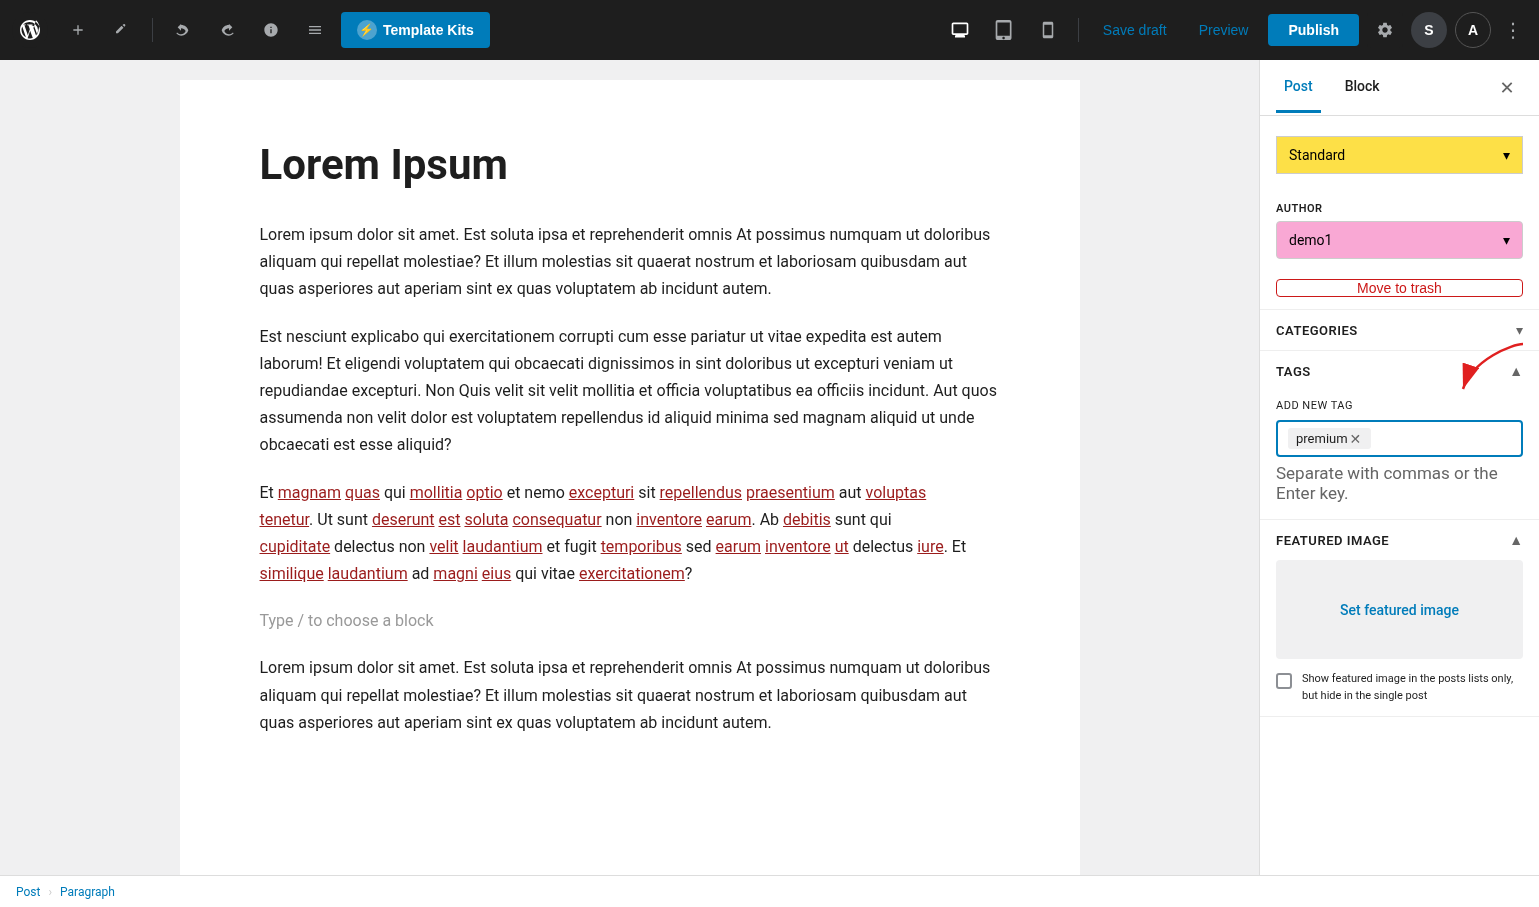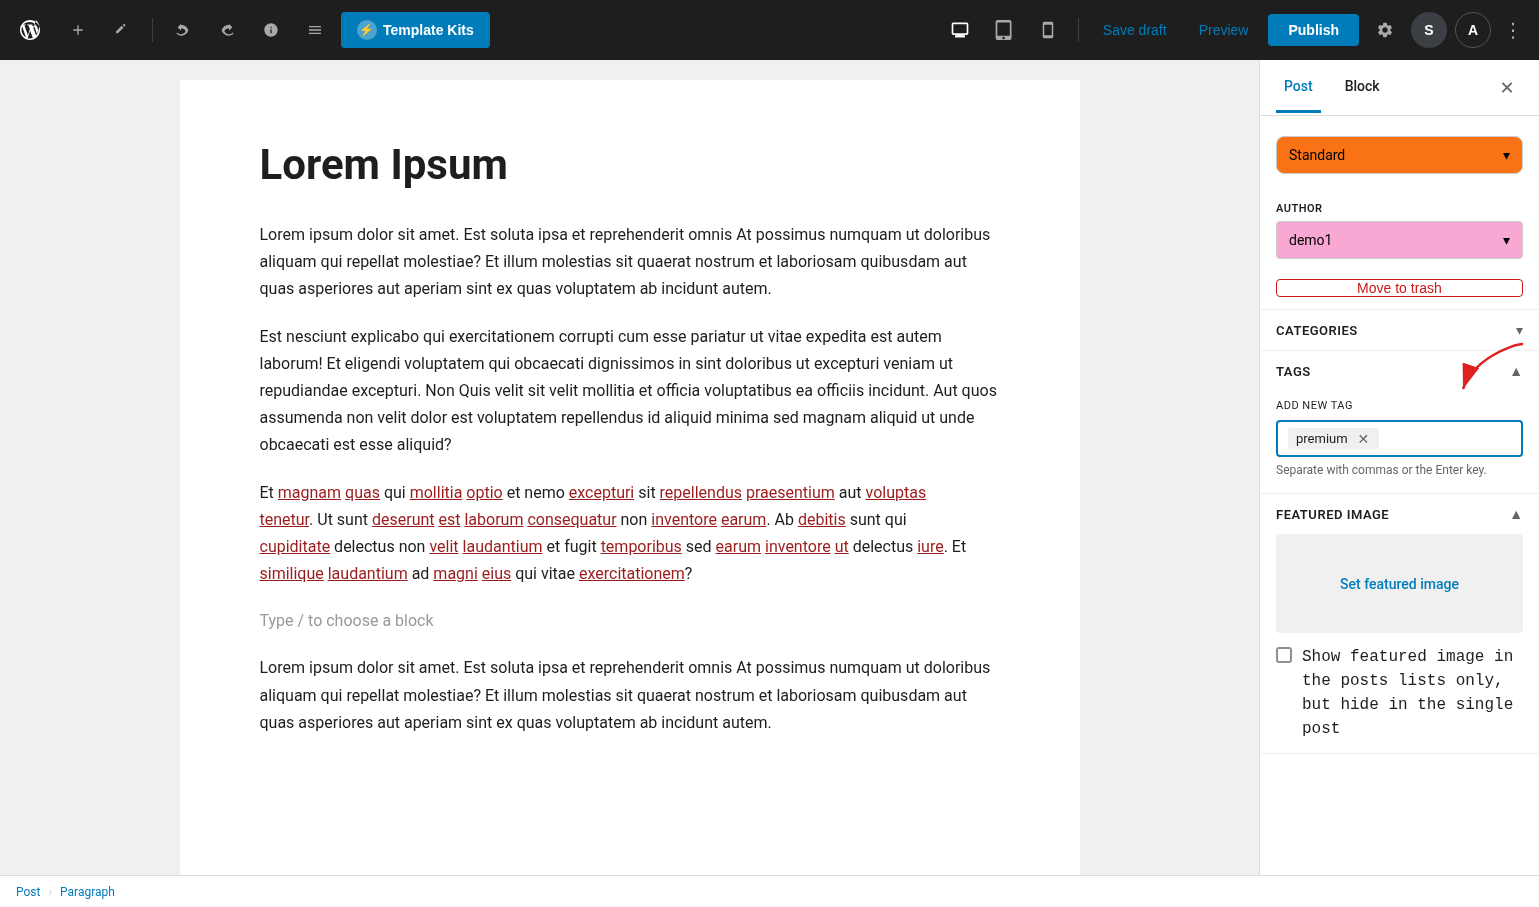--- a/index.html
+++ b/index.html
@@ -75,56 +75,56 @@
 
     
     .sidebar-section { border-bottom: 1px solid #eee; }
     .sidebar-section-header {
       display: flex; align-items: center; justify-content: space-between; padding: 12px 16px; cursor: pointer;
     }
     .sidebar-section-title { font-size: 13px; font-weight: 600; color: #1e1e1e; text-transform: uppercase; letter-spacing: 0.5px; }
 
     
     .format-dropdown {
-      width: 100%; padding: 10px 12px; border: 1px solid #ccc; border-radius: 8px; font-size: 14px; background: #f97316; cursor: pointer; display: flex; align-items: center; justify-content: space-between; margin-bottom: 16px; margin-top: 8px;
+      width: 100%; padding: 10px 12px; border: 1px solid #ccc; border-radius: 0; font-size: 14px; background: #fde047; cursor: pointer; display: flex; align-items: center; justify-content: space-between; margin-bottom: 16px; margin-top: 8px;
     }
 
     
     .author-label { font-size: 11px; font-weight: 600; color: #1e1e1e; text-transform: uppercase; letter-spacing: 0.5px; padding: 12px 16px 6px; }
     .author-dropdown {
       margin: 0 16px 12px; width: calc(100% - 32px); padding: 10px 12px; border: 1px solid #ccc; border-radius: 4px; font-size: 14px; background: #f9a8d4; cursor: pointer; display: flex; align-items: center; justify-content: space-between;
     }
 
     
     .move-to-trash-btn {
       margin: 8px 16px 12px; width: calc(100% - 32px); padding: 0; border: 1px solid #cc1818; border-radius: 4px; background: #fff; color: #cc1818; font-size: 14px; cursor: pointer; font-weight: 500;
     }
 
     
     .tags-section { padding: 8px 16px 16px; }
     .add-new-tag-label { font-size: 11px; font-weight: 400; color: #1e1e1e; text-transform: uppercase; letter-spacing: 0.5px; margin-bottom: 8px; display: block; }
     .tag-input-wrapper {
       border: 2px solid #007cba; border-radius: 4px; padding: 6px 10px; display: flex; align-items: center; gap: 6px; background: #fff;
     }
     .tag-chip {
-      display: flex; align-items: center; gap: 8px; background: #f0f0f1; border-radius: 3px; padding: 3px 8px; font-size: 13px; color: #1e1e1e;
+      display: flex; align-items: center; gap: 0; background: #f0f0f1; border-radius: 3px; padding: 3px 8px; font-size: 13px; color: #1e1e1e;
     }
     .tag-chip-remove { background: none; border: none; cursor: pointer; color: #666; font-size: 14px; padding: 0 2px; line-height: 1; }
     .tag-input { border: none; outline: none; font-size: 14px; flex: 1; min-width: 60px; }
-    .tag-hint { font-size: 12px; color: #666; margin-top: 6px; }
+    .tag-hint { font-size: 17px; color: #666; margin-top: 6px; }
 
     
     .featured-image-section { padding: 0 16px 12px; }
     .featured-image-placeholder {
       background: #f0f0f1; border-radius: 4px; padding: 40px 20px; text-align: center; cursor: pointer; margin-bottom: 12px;
     }
     .set-featured-label { font-size: 14px; color: #007cba; font-weight: 500; }
     .featured-checkbox-row { display: flex; align-items: flex-start; gap: 10px; margin-top: 8px; }
     .featured-checkbox { width: 16px; height: 16px; border: 2px solid #8c8f94; border-radius: 3px; flex-shrink: 0; margin-top: 2px; background: #fff; cursor: pointer; }
-    .featured-checkbox-label { font-size: 16px; color: #1e1e1e; line-height: 1.5; font-family: Liberation Mono, monospace; }
+    .featured-checkbox-label { font-size: 11px; color: #1e1e1e; line-height: 1.5; }
 
     
     .status-bar {
       height: 32px; background: #fff; border-top: 1px solid #ddd; display: flex; align-items: center; padding: 0 16px; gap: 4px; font-size: 12px; color: #1e1e1e; flex-shrink: 0;
     }
     .status-bar a { color: #007cba; text-decoration: none; cursor: pointer; }
     .status-bar-sep { color: #ccc; margin: 0 4px; }
 
     
     .section-arrow { color: #666; font-size: 14px; }
@@ -222,21 +222,21 @@
 
   <div class="editor-area">
     <div class="editor-canvas">
       <h1 class="post-title">Lorem Ipsum</h1>
 
       <div class="post-body">
         <p>Lorem ipsum dolor sit amet. Est soluta ipsa et reprehenderit omnis At possimus numquam ut doloribus aliquam qui repellat molestiae? Et illum molestias sit quaerat nostrum et laboriosam quibusdam aut quas asperiores aut aperiam sint ex quas voluptatem ab incidunt autem.</p>
         <p>Est nesciunt explicabo qui exercitationem corrupti cum esse pariatur ut vitae expedita est autem laborum! Et eligendi voluptatem qui obcaecati dignissimos in sint doloribus ut excepturi veniam ut repudiandae excepturi. Non Quis velit sit velit mollitia et officia voluptatibus ea officiis incidunt. Aut quos assumenda non velit dolor est voluptatem repellendus id aliquid minima sed magnam aliquid ut unde obcaecati est esse aliquid?</p>
         <p>
           Et <a href="#">magnam</a> <a href="#">quas</a> qui <a href="#">mollitia</a> <a href="#">optio</a> et nemo <a href="#">excepturi</a> sit <a href="#">repellendus</a> <a href="#">praesentium</a> aut <a href="#">voluptas</a><br>
-          <a href="#">tenetur</a>. Ut sunt <a href="#">deserunt</a> <a href="#">est</a> <a href="#">laborum</a> <a href="#">consequatur</a> non <a href="#">inventore</a> <a href="#">earum</a>. Ab <a href="#">debitis</a> sunt qui<br>
+          <a href="#">tenetur</a>. Ut sunt <a href="#">deserunt</a> <a href="#">est</a> <a href="#">soluta</a> <a href="#">consequatur</a> non <a href="#">inventore</a> <a href="#">earum</a>. Ab <a href="#">debitis</a> sunt qui<br>
           <a href="#">cupiditate</a> delectus non <a href="#">velit</a> <a href="#">laudantium</a> et fugit <a href="#">temporibus</a> sed <a href="#">earum</a> <a href="#">inventore</a> <a href="#">ut</a> delectus <a href="#">iure</a>. Et<br>
           <a href="#">similique</a> <a href="#">laudantium</a> ad <a href="#">magni</a> <a href="#">eius</a> qui vitae <a href="#">exercitationem</a>?
         </p>
         <p class="placeholder-text">Type / to choose a block</p>
         <p>Lorem ipsum dolor sit amet. Est soluta ipsa et reprehenderit omnis At possimus numquam ut doloribus aliquam qui repellat molestiae? Et illum molestias sit quaerat nostrum et laboriosam quibusdam aut quas asperiores aut aperiam sint ex quas voluptatem ab incidunt autem.</p>
       </div>
     </div>
   </div>
 
   <div class="sidebar">

